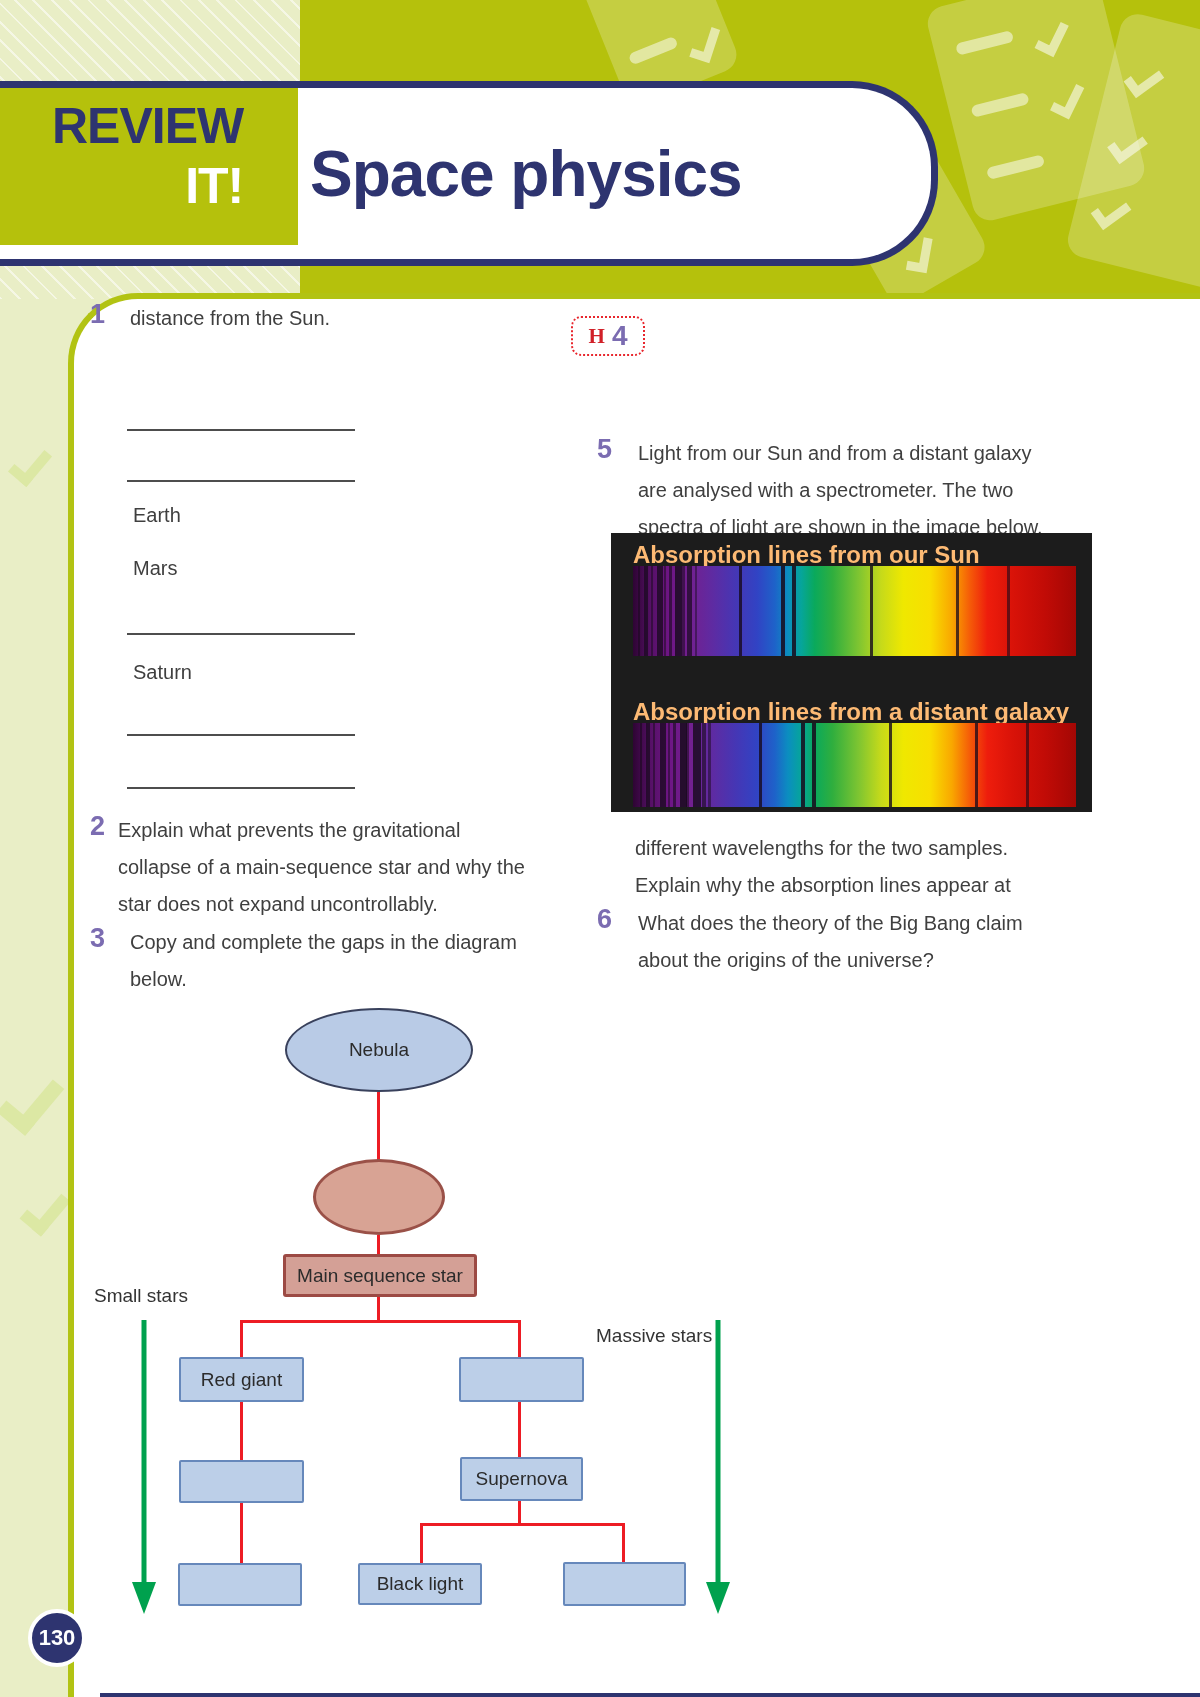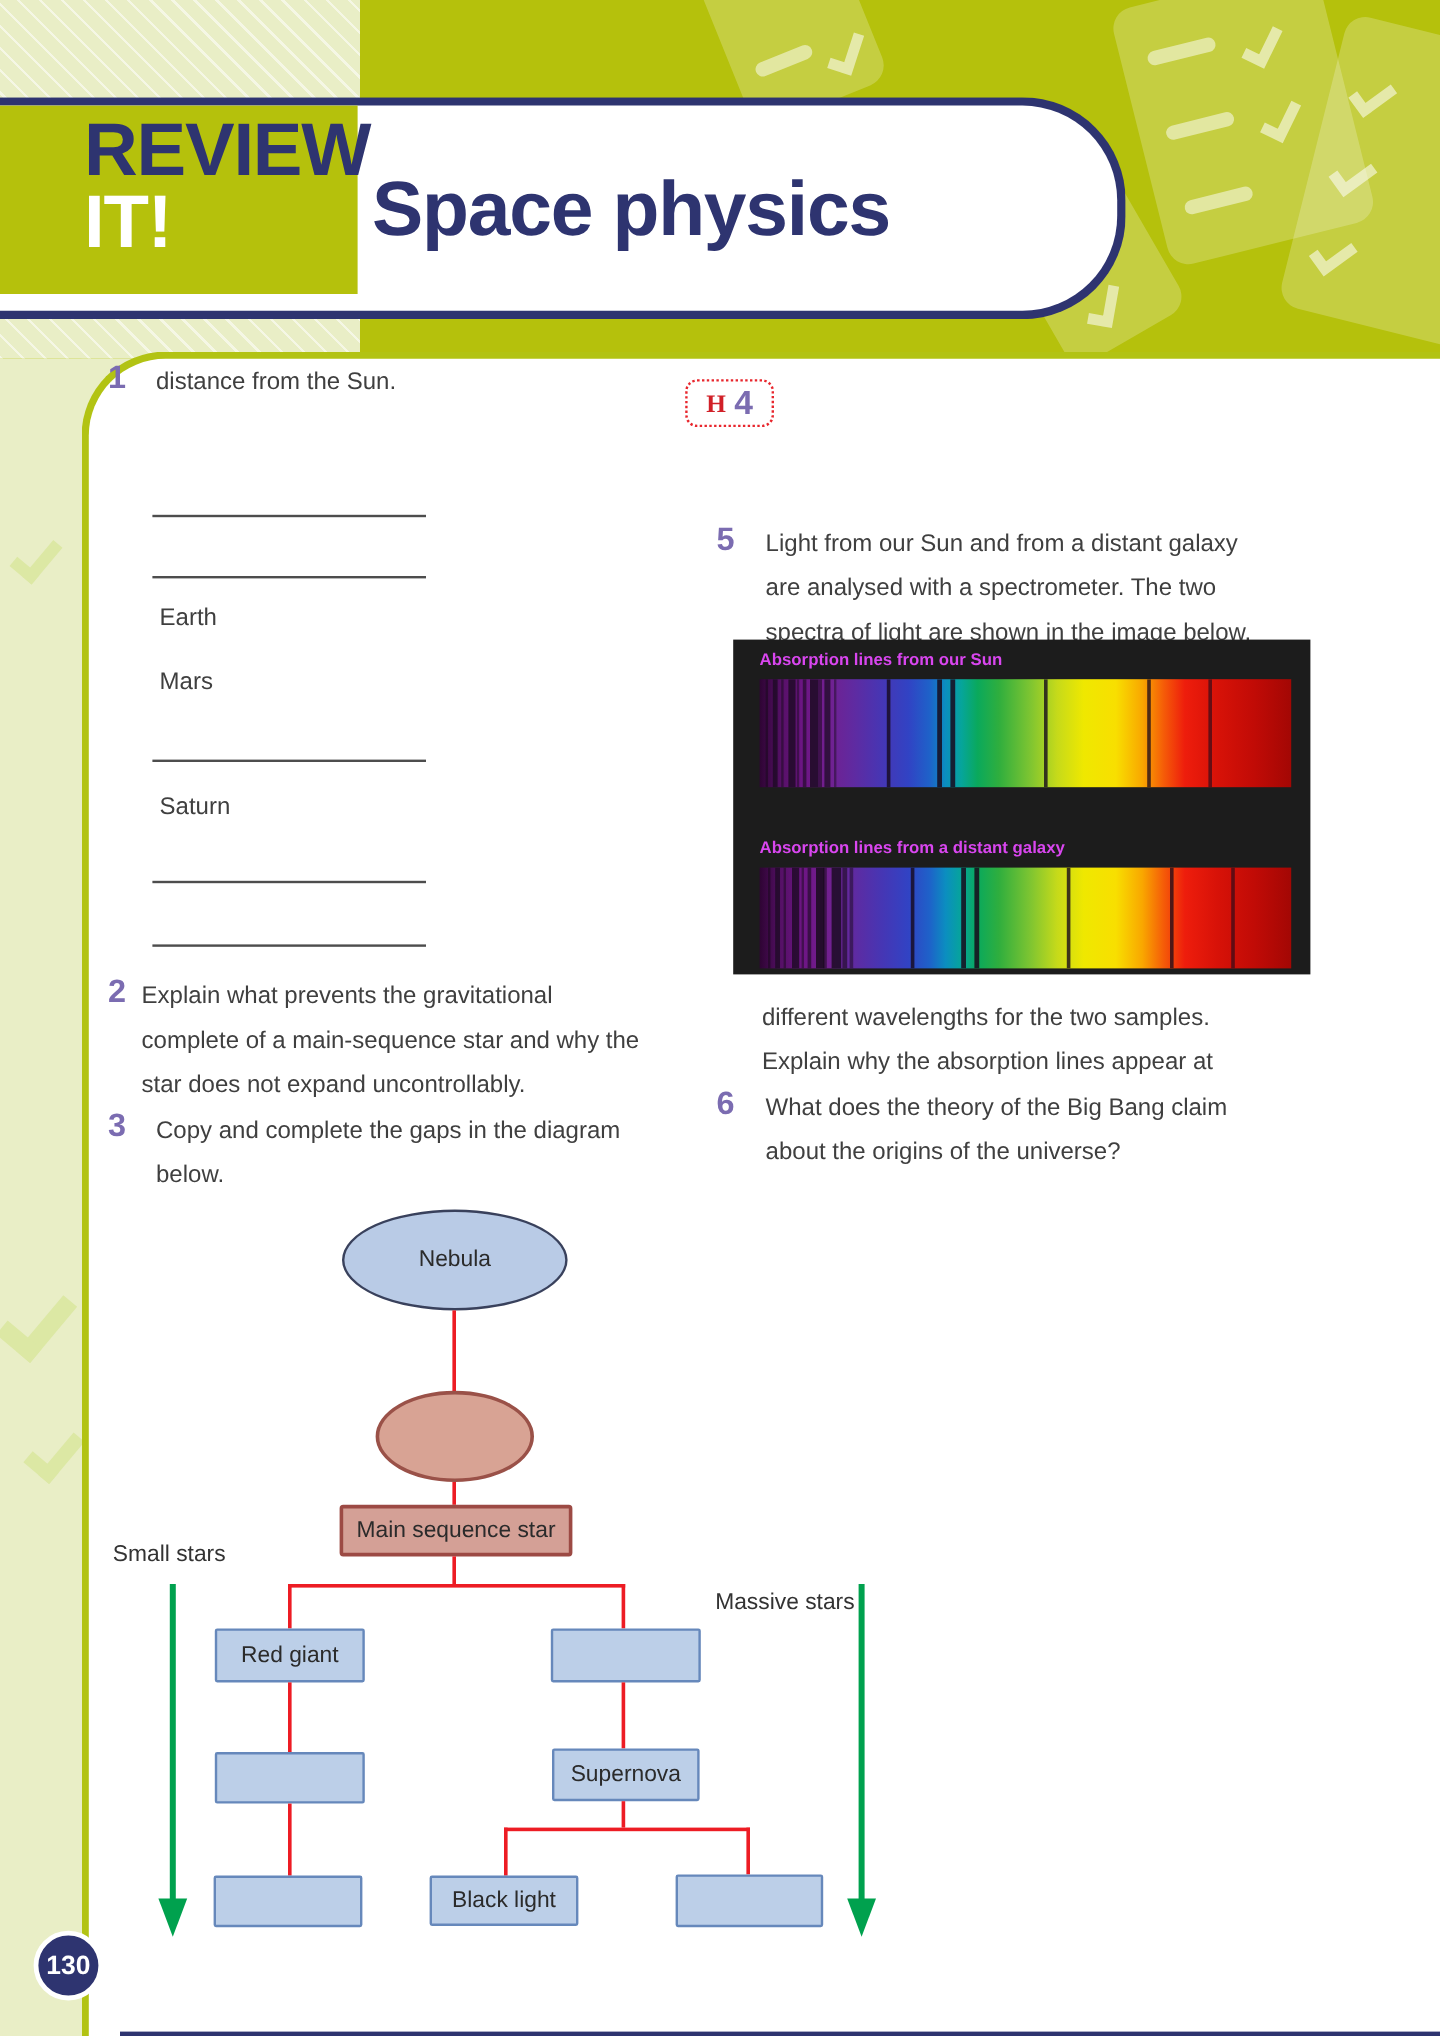--- a/index.html
+++ b/index.html
@@ -10,22 +10,22 @@
   .header-pale{position:absolute;left:0;top:0;width:300px;height:299px;background:var(--pale);}
   .stripes{background-image:repeating-linear-gradient(45deg,rgba(255,255,255,.55) 0 2px,rgba(255,255,255,0) 2px 13px);}
   .stripes-soft{background-image:repeating-linear-gradient(45deg,rgba(255,255,255,.12) 0 3px,rgba(255,255,255,0) 3px 14px);}
   .deco{position:absolute;background:rgba(255,255,255,.22);border-radius:18px;}
   .deco .bar{position:absolute;height:12px;border-radius:6px;background:rgba(255,255,255,.5);}
   .deco .chk{position:absolute;width:26px;height:12px;border-left:9px solid rgba(255,255,255,.55);
              border-bottom:9px solid rgba(255,255,255,.55);transform:rotate(-50deg);}
   .band{position:absolute;left:0;top:81px;width:931px;height:171px;background:#fff;
         border:7px solid var(--navy);border-left:none;border-radius:0 86px 86px 0;z-index:5;}
   .band-left{position:absolute;left:0;top:0;width:298px;height:157px;background:var(--olive);}
-  .review{position:absolute;left:70px;top:8px;font-weight:800;font-size:62px;line-height:60px;
-          letter-spacing:-1px;color:var(--navy);}
+  .review{position:absolute;left:52px;top:8px;font-weight:800;font-size:50px;line-height:60px;
+          letter-spacing:-1px;color:var(--navy);text-align:right;}
   .review .it{color:#ffffff;}
   .band-title{position:absolute;left:310px;top:50%;transform:translateY(-50%);
               font-weight:800;font-size:64px;letter-spacing:-1px;color:var(--navy);}
   
   .pale-strip{position:absolute;left:0;top:299px;width:74px;height:1398px;background:var(--pale);}
   .pocket{position:absolute;left:68px;top:299px;width:90px;height:90px;background:var(--pale);}
   .frame{position:absolute;left:68px;top:293px;width:1132px;height:1404px;background:#fff;
          border-top:6px solid var(--lime-line);border-left:6px solid var(--lime-line);
          border-top-left-radius:70px;box-sizing:border-box;z-index:4;}
   .chev{position:absolute;border-left-style:solid;border-bottom-style:solid;border-color:var(--pale-deco);
@@ -34,21 +34,21 @@
   .q-num{position:absolute;font-size:27px;font-weight:bold;color:var(--purple-number);}
   .q-text{position:absolute;font-size:20px;line-height:37px;color:var(--body-text);}
   .ans-line{position:absolute;width:228px;border-top:2px solid #4d4d4d;}
   .ans-word{position:absolute;font-size:20px;color:var(--body-text);}
   .h-box{position:absolute;border:2px dotted var(--dotted-border);border-radius:10px;
          display:flex;align-items:center;justify-content:center;gap:7px;}
   .h-box .h{font-family:"Liberation Serif",serif;font-weight:bold;font-size:21px;color:var(--red-h);}
   .h-box .n{font-size:28px;font-weight:bold;color:var(--purple-number);}
   
   .spec-panel{position:absolute;background:var(--spectrum-bg);}
-  .spec-label{position:absolute;font-size:14px;font-weight:bold;color:#d946ef;}
+  .spec-label{position:absolute;font-size:24px;font-weight:bold;color:#fdba74;}
   .spec-strip{position:absolute;overflow:hidden;}
   .abs-line{position:absolute;top:0;bottom:0;background:#170a1c;}
   
   .dbox{position:absolute;background:var(--blue-box-fill);border:2px solid var(--blue-box-border);
         border-radius:2px;display:flex;align-items:center;justify-content:center;
         font-size:19px;color:#2b2b2b;box-sizing:border-box;}
   .dbox.salmon{background:var(--salmon-fill);border:3px solid var(--salmon-border);border-radius:3px;}
   .ellipse{position:absolute;border-radius:50%;display:flex;align-items:center;justify-content:center;
            font-size:19px;color:#2b2b2b;box-sizing:border-box;}
   .ellipse.blue{background:var(--nebula-fill);border:2px solid var(--nebula-border);}
@@ -120,21 +120,21 @@
     <div class="ans-word" style="left:59px;top:205px;">Earth</div>
     <div class="ans-word" style="left:59px;top:258px;">Mars</div>
     <div class="ans-line" style="left:53px;top:334px;"></div>
     <div class="ans-word" style="left:59px;top:362px;">Saturn</div>
     <div class="ans-line" style="left:53px;top:435px;"></div>
     <div class="ans-line" style="left:53px;top:488px;"></div>
 
     <div class="q-num" style="left:16px;top:512px;">2</div>
     <div class="q-text" style="left:44px;top:513px;">
       <div>Explain what prevents the gravitational</div>
-      <div>complete of a main-sequence star and why the</div>
+      <div>collapse of a main-sequence star and why the</div>
       <div>star does not expand uncontrollably.</div>
     </div>
 
     <div class="q-num" style="left:16px;top:624px;">3</div>
     <div class="q-text" style="left:56px;top:625px;">
       <div>Copy and complete the gaps in the diagram</div>
       <div>below.</div>
     </div>
 
     <div class="h-box" style="left:497px;top:17px;width:70px;height:36px;">

